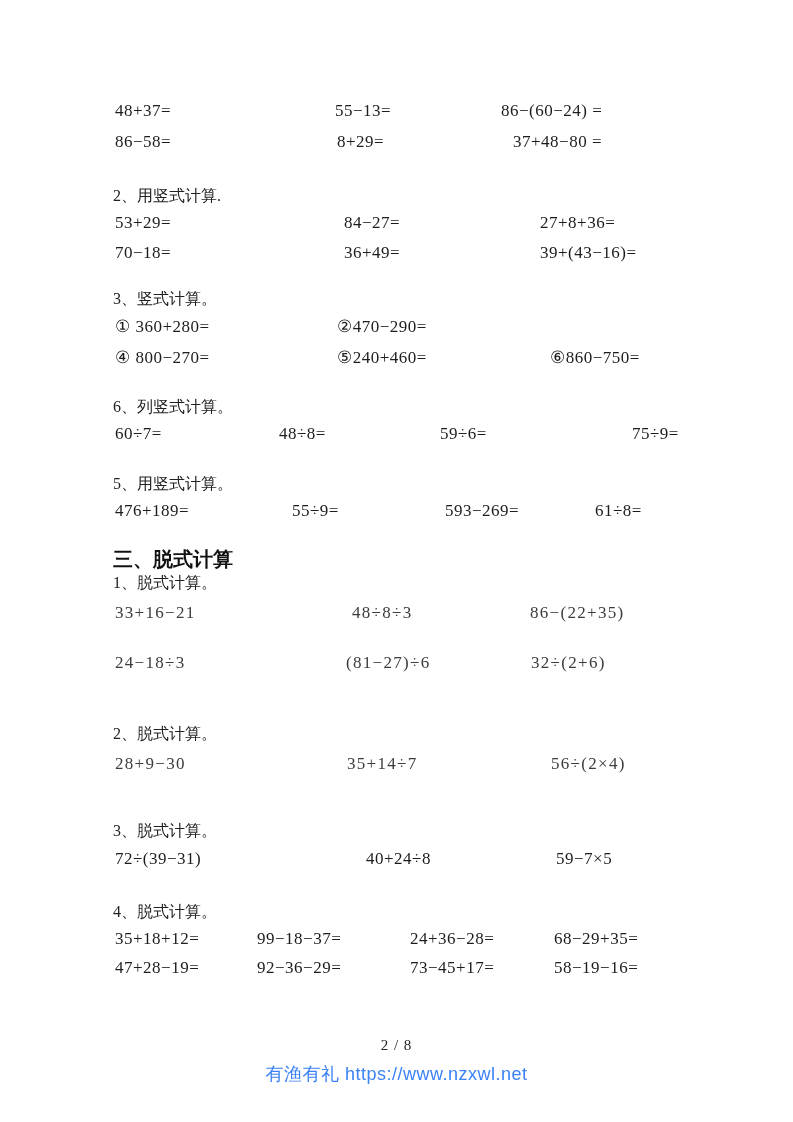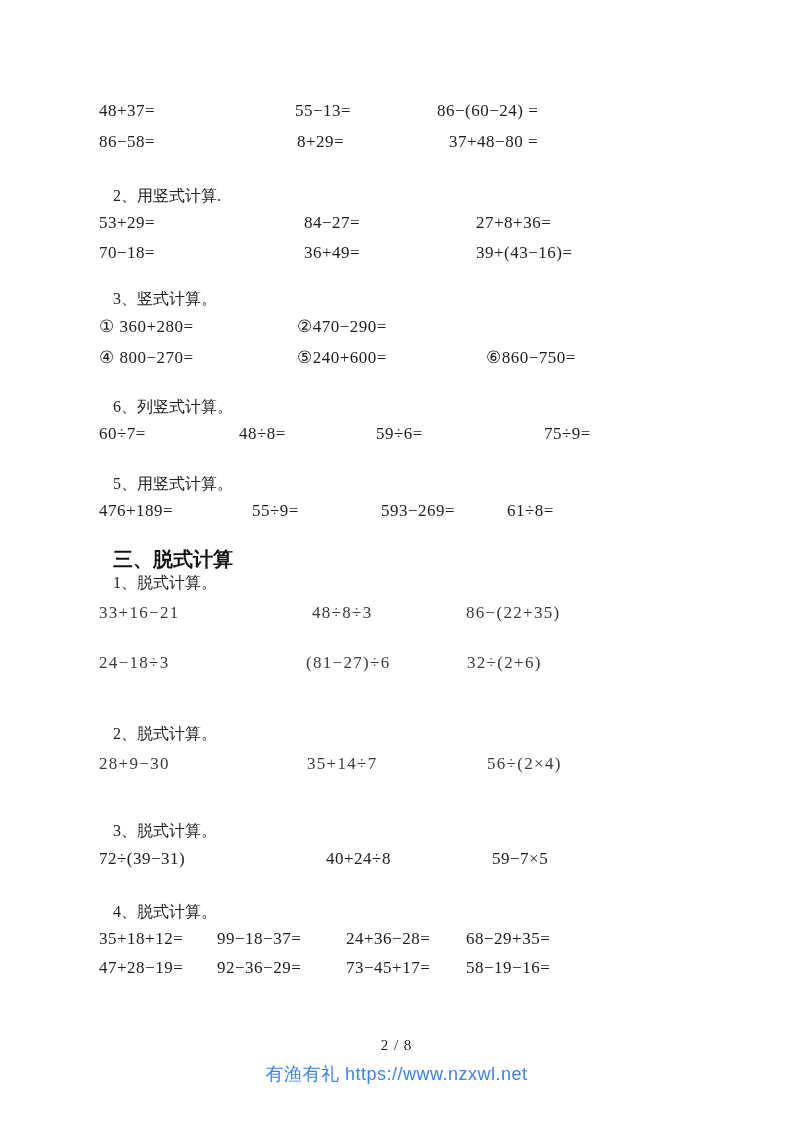--- a/index.html
+++ b/index.html
@@ -7,25 +7,26 @@
     position: relative;
     width: 793px;
     height: 1122px;
     background: #ffffff;
     overflow: hidden;
     font-family: "Liberation Serif", "DejaVu Serif", serif;
     color: #1d1d1d;
   }
   .row {
     position: absolute;
-    left: 99px;
+    left: 115px;
     right: 60px;
     display: grid;
     align-items: baseline;
     white-space: nowrap;
+    gap: 24px;
   }
   .heavy {
     font-size: 17px;
     letter-spacing: 0.5px;
     color: #1d1d1d;
   }
   .light {
     font-size: 17px;
     letter-spacing: 1.3px;
     color: #3c3c3c;
@@ -95,21 +96,21 @@
     <span data-name="math-expression">39+(43−16)=</span>
   </div>
 
   <div class="title" style="top:289px;" data-name="section-heading">3、竖式计算。</div>
   <div class="row heavy" style="top:316px; grid-template-columns:198px 189px auto;" data-name="math-row">
     <span data-name="math-expression">① 360+280=</span>
     <span data-name="math-expression">②470−290=</span>
   </div>
   <div class="row heavy" style="top:347px; grid-template-columns:198px 189px auto;" data-name="math-row">
     <span data-name="math-expression">④ 800−270=</span>
-    <span data-name="math-expression">⑤240+600=</span>
+    <span data-name="math-expression">⑤240+460=</span>
     <span data-name="math-expression">⑥860−750=</span>
   </div>
 
   <div class="title" style="top:397px;" data-name="section-heading">6、列竖式计算。</div>
   <div class="row heavy" style="top:424px; grid-template-columns:140px 137px 168px auto;" data-name="math-row">
     <span data-name="math-expression">60÷7=</span>
     <span data-name="math-expression">48÷8=</span>
     <span data-name="math-expression">59÷6=</span>
     <span data-name="math-expression">75÷9=</span>
   </div>

